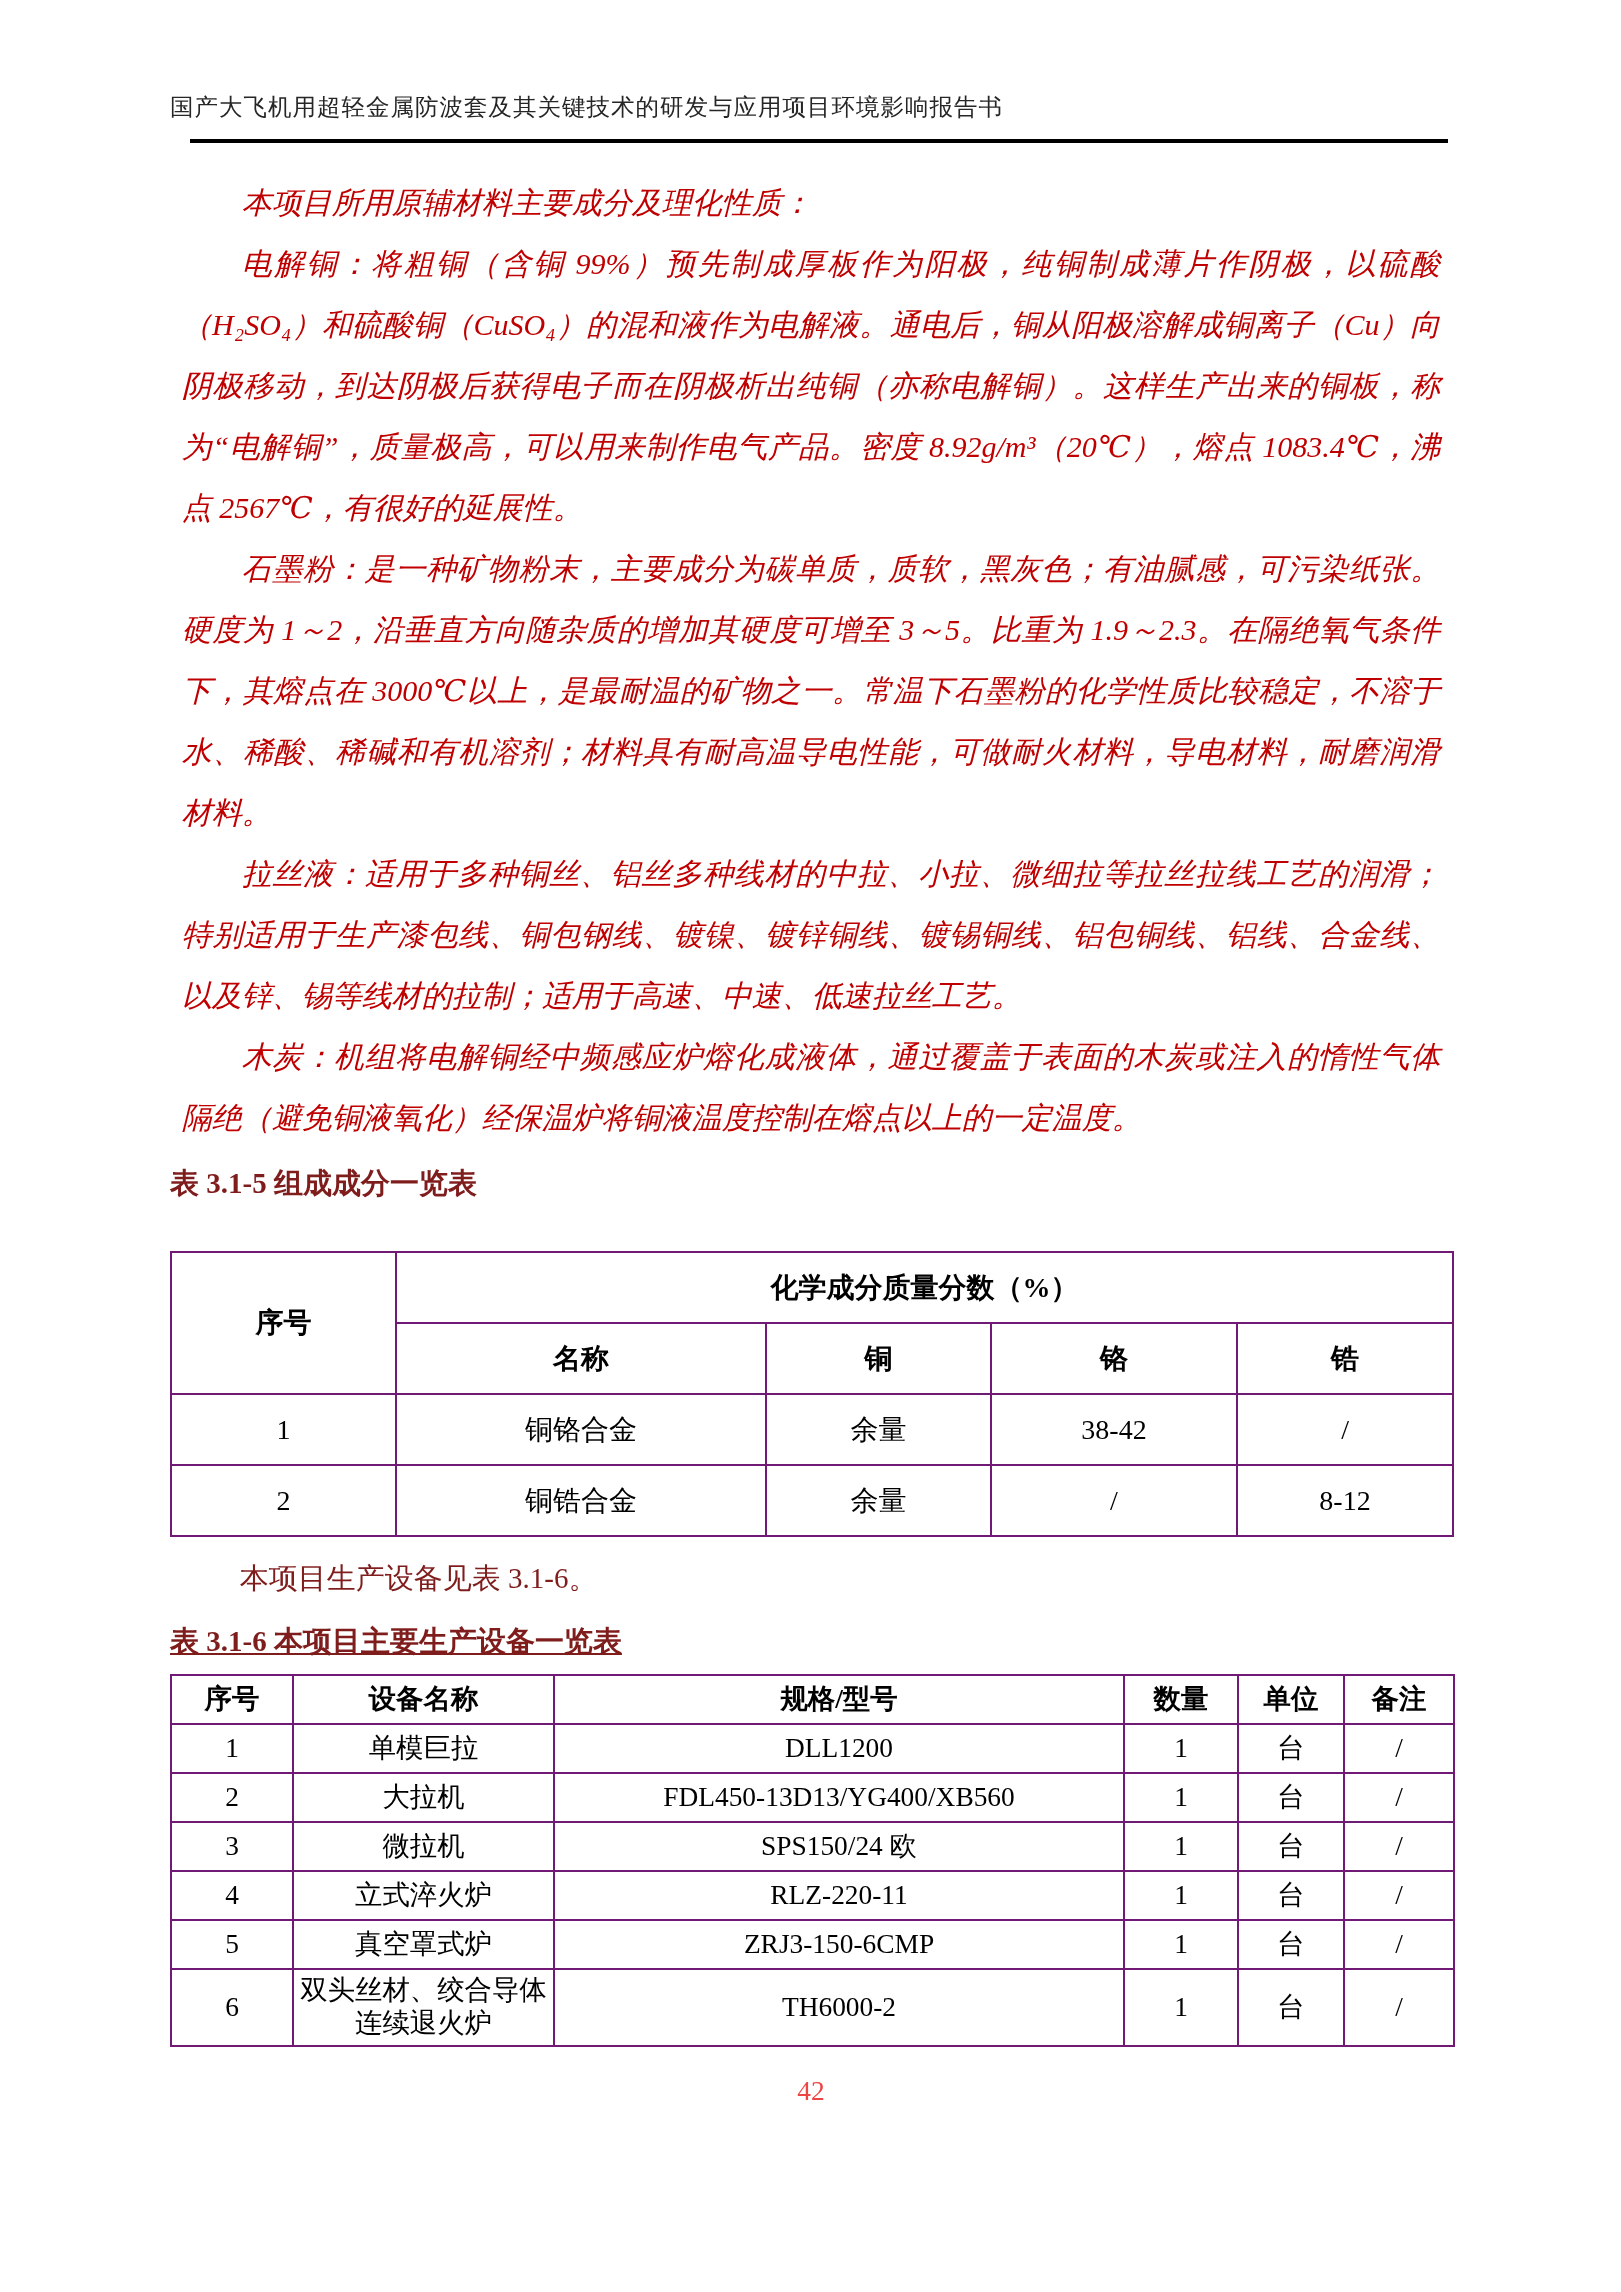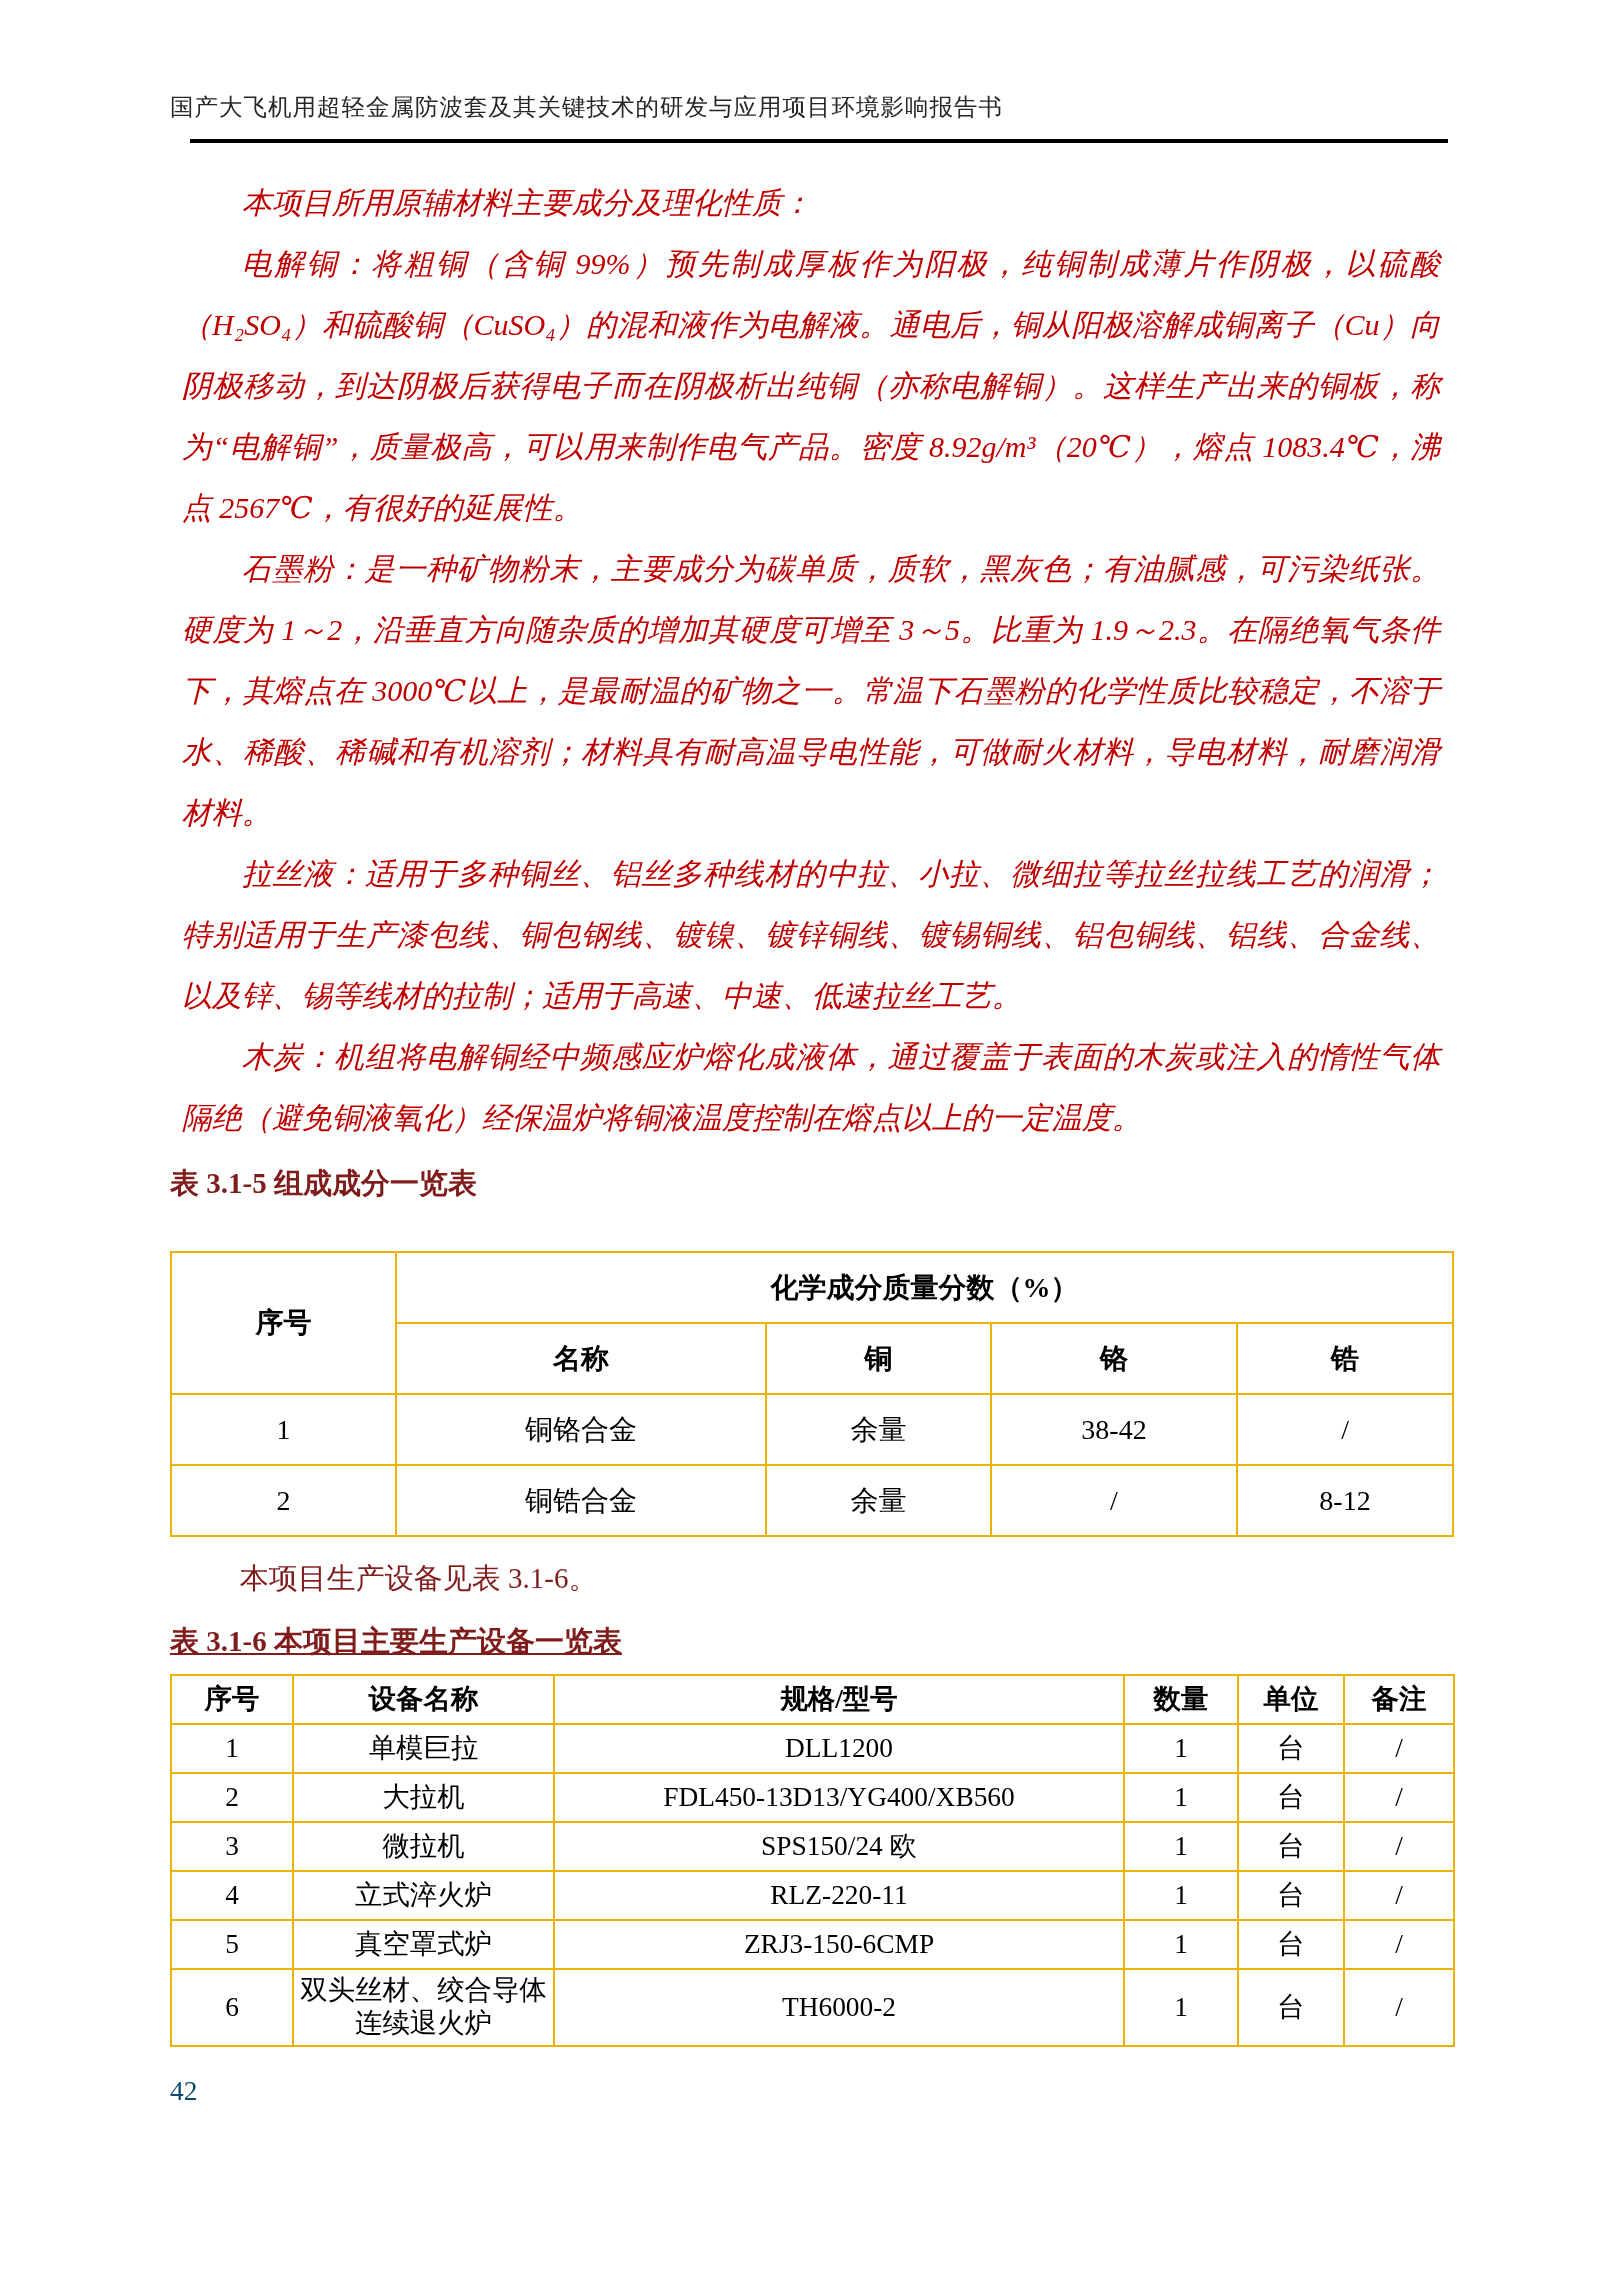--- a/index.html
+++ b/index.html
@@ -44,21 +44,21 @@
   }
   .t1{margin-top:47px;}
   table{
     border-collapse:collapse;
     width:1282px;
     table-layout:fixed;
     background:#ffffff;
   }
   table{border:2.9px solid #000;}
   td{
-    border:2px solid #eab308;
+    border:2px solid #701a75;
     text-align:center;
     vertical-align:middle;
     padding:2px 5.9px;
     overflow:hidden;
   }
   .t1 td{font-size:28px;height:65px;}
   .t1 .hdr{font-weight:bold;}
   .section-heading{
     margin:31px 0 0 11.8px;
     font-size:31px;
@@ -73,22 +73,23 @@
     text-indent:2em;
     color:#7f1d1d;
   }
   .t2-title{margin-top:21px;text-decoration:underline;}
   .t2{margin-top:11.8px;}
   .t2 td{font-size:27.4px;height:43px;line-height:33px;}
   .t2 .hdr{font-weight:bold;}
   .t2 .tall td{height:71px;}
   .page-number{
     margin-top:29px;
+    text-align:center;
     font-size:27.4px;
-    color:#0c4a6e;
+    color:#ef4444;
   }
 </style>
 </head>
 <body>
 
 <div class="page">
 
   <div class="doc-header">国产大飞机用超轻金属防波套及其关键技术的研发与应用项目环境影响报告书</div>
   <hr class="header-rule">
 

